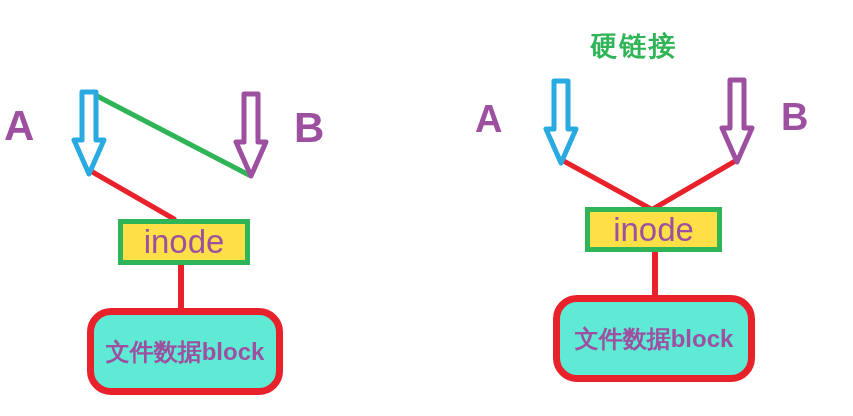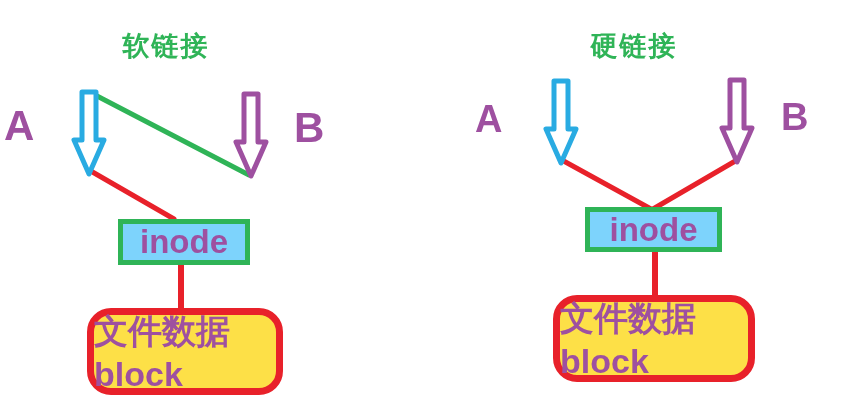--- a/index.html
+++ b/index.html
@@ -44,38 +44,38 @@
     font-size: 42px;
     font-weight: bold;
     line-height: 1;
     color: var(--c-purple, #9e50a0);
   }
   .file-label.small { font-size: 38px; }
   .inode-box {
     position: absolute;
     box-sizing: border-box;
     border: 5px solid var(--c-green, #2fb457);
-    background: #7dd3fc;
+    background: #fde047;
     display: flex;
     align-items: center;
     justify-content: center;
     font-size: 33px;
-    font-weight: bold;
+    font-weight: normal;
     color: var(--c-purple, #9e50a0);
   }
   .block-box {
     position: absolute;
     box-sizing: border-box;
     border: 7px solid var(--c-red, #e8212a);
     border-radius: 24px;
-    background: #fde047;
+    background: #5eead4;
     display: flex;
     align-items: center;
     justify-content: center;
-    font-size: 34px;
+    font-size: 24px;
     font-weight: bold;
     color: var(--c-purple, #9e50a0);
   }
 </style>
 </head>
 <body>
 
 <div class="canvas">
 
   <svg class="layer" width="853" height="416" viewBox="0 0 853 416">
@@ -94,21 +94,20 @@
 
     <line class="link-line stroke-red" x1="737" y1="160" x2="653" y2="209"></line>
 
     <line class="link-line-thick stroke-red" x1="655" y1="249" x2="655" y2="297"></line>
 
     <path class="arrow-shape stroke-blue" transform="translate(546,81)" d="M8 0 H22 V48 H30 L15 82 L0 48 H8 Z"></path>
 
     <path class="arrow-shape stroke-purple" transform="translate(722,80)" d="M8 0 H22 V48 H30 L15 82 L0 48 H8 Z"></path>
   </svg>
 
-  <div class="title" style="left:86px; top:28px;">软链接</div>
 
   <div class="file-label" style="left:4px; top:105px;">A</div>
 
   <div class="file-label" style="left:294px; top:107px;">B</div>
 
   <div class="inode-box" style="left:118px; top:219px; width:132px; height:46px;">inode</div>
 
   <div class="block-box" style="left:87px; top:308px; width:196px; height:87px;">文件数据block</div>
 
   <div class="title" style="left:554px; top:28px;">硬链接</div>

